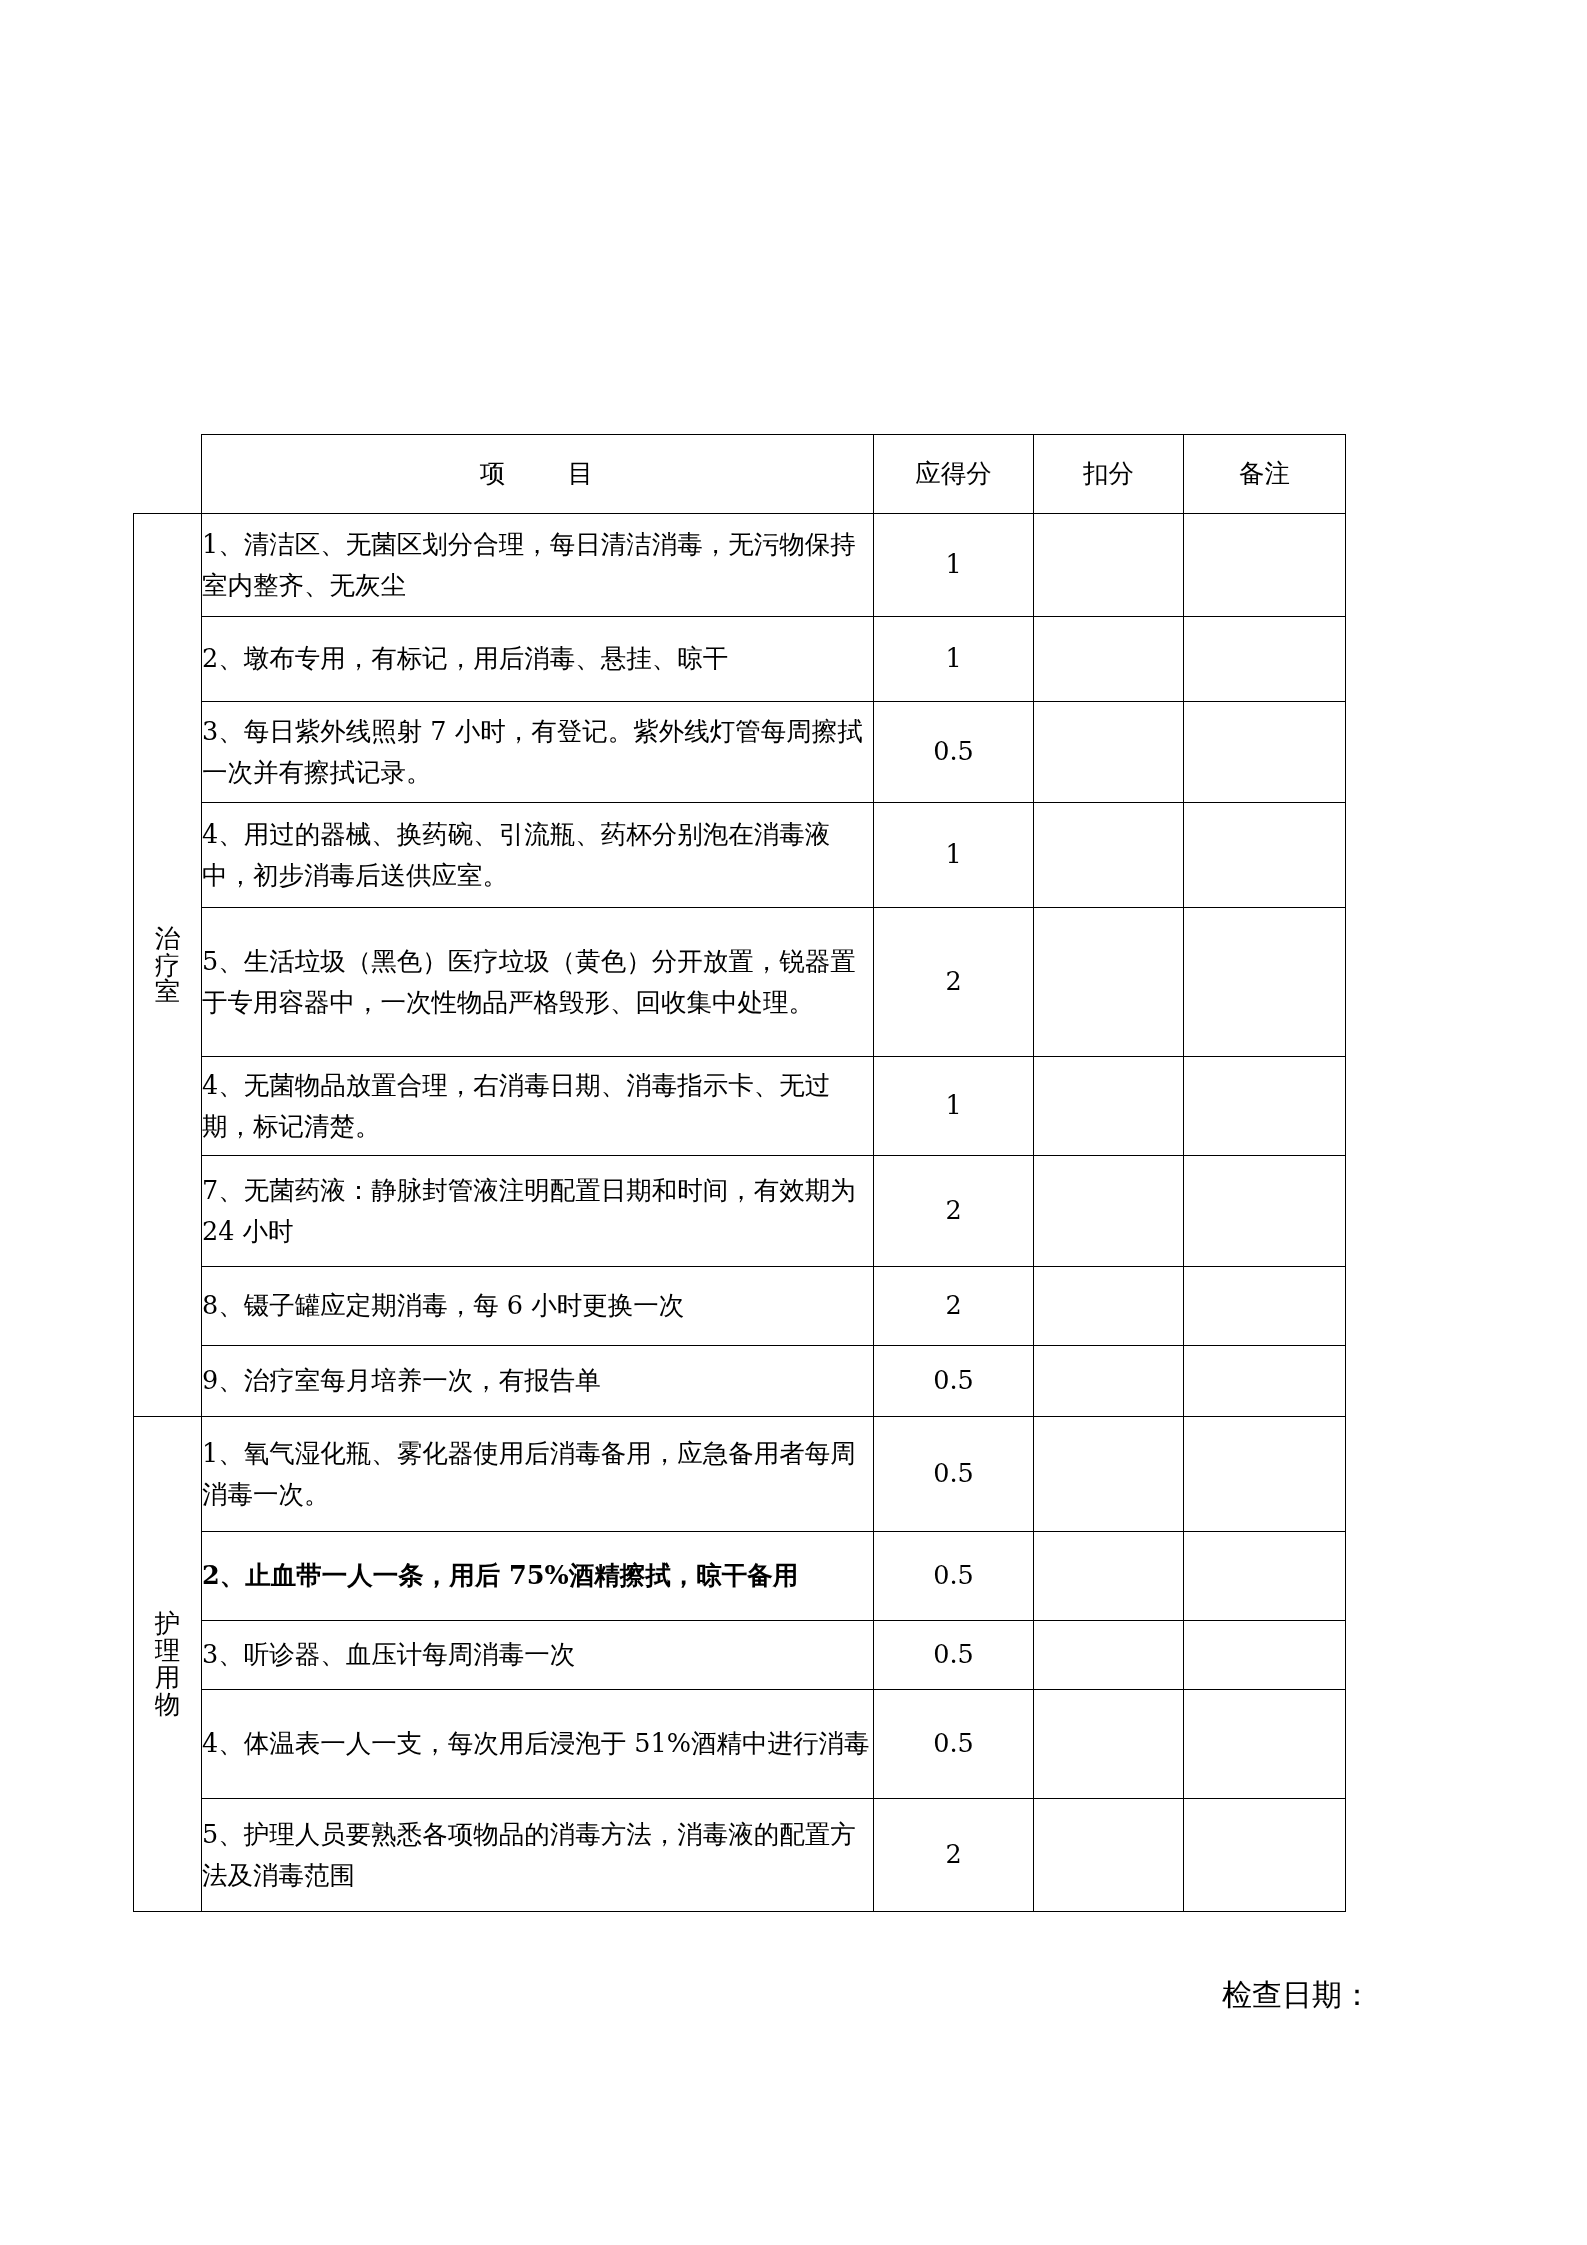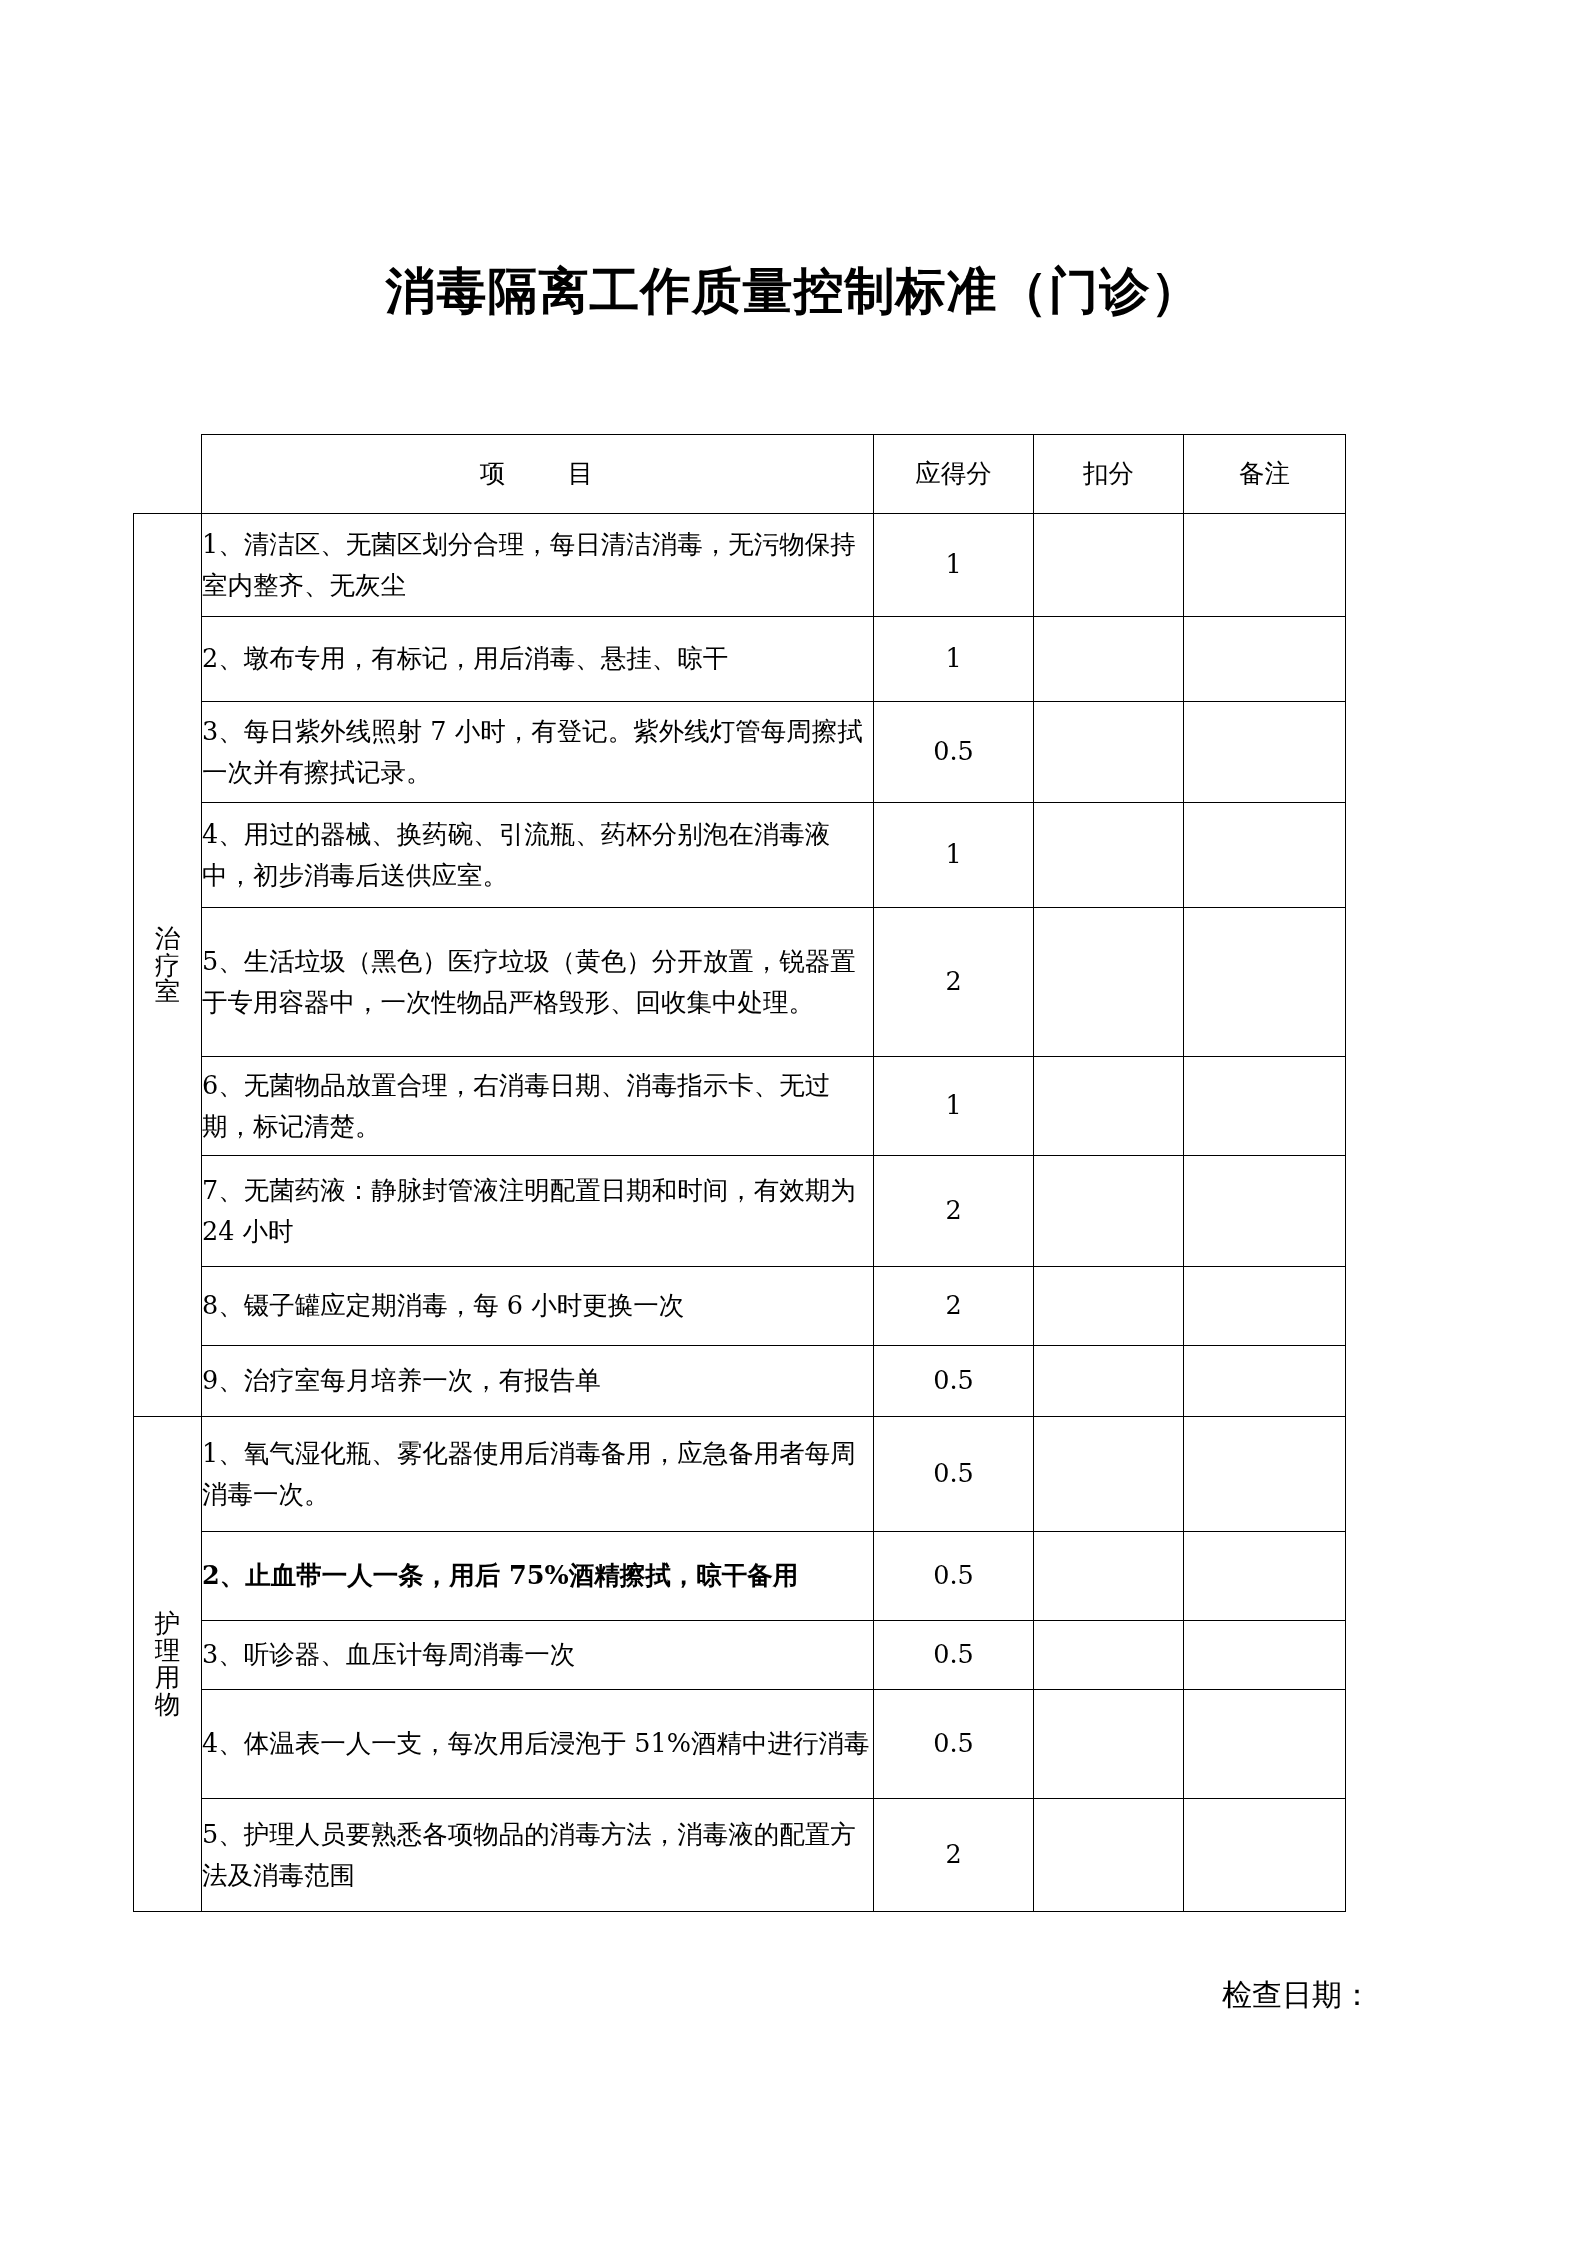--- a/index.html
+++ b/index.html
@@ -112,21 +112,20 @@
     top: 1975px;
     font-size: 30px;
     font-family: "DejaVu Serif", "Liberation Serif", serif;
   }
 </style>
 </head>
 <body>
 
 <div class="page">
 
-  <div class="doc-title">消毒隔离工作质量控制标准（门诊）</div>
 
 
   <table class="main">
     <colgroup>
       <col class="col-cat">
       <col class="col-item">
       <col class="col-score">
       <col class="col-deduct">
       <col class="col-note">
     </colgroup>
@@ -169,21 +168,21 @@
           <td class="num-cell blank-cell" style="height: 104px;"></td>
           <td class="num-cell blank-cell" style="height: 104px;"></td>
         </tr>
         <tr>
           <td class="item-cell" style="height: 148px;">5、生活垃圾（黑色）医疗垃圾（黄色）分开放置，锐器置于专用容器中，一次性物品严格毁形、回收集中处理。</td>
           <td class="num-cell" style="height: 148px;">2</td>
           <td class="num-cell blank-cell" style="height: 148px;"></td>
           <td class="num-cell blank-cell" style="height: 148px;"></td>
         </tr>
         <tr>
-          <td class="item-cell" style="height: 98px;">6、无菌物品放置合理，右消毒日期、消毒指示卡、无过期，标记清楚。</td>
+          <td class="item-cell" style="height: 98px;">4、无菌物品放置合理，右消毒日期、消毒指示卡、无过期，标记清楚。</td>
           <td class="num-cell" style="height: 98px;">1</td>
           <td class="num-cell blank-cell" style="height: 98px;"></td>
           <td class="num-cell blank-cell" style="height: 98px;"></td>
         </tr>
         <tr>
           <td class="item-cell" style="height: 110px;">7、无菌药液：静脉封管液注明配置日期和时间，有效期为 24 小时</td>
           <td class="num-cell" style="height: 110px;">2</td>
           <td class="num-cell blank-cell" style="height: 110px;"></td>
           <td class="num-cell blank-cell" style="height: 110px;"></td>
         </tr>

